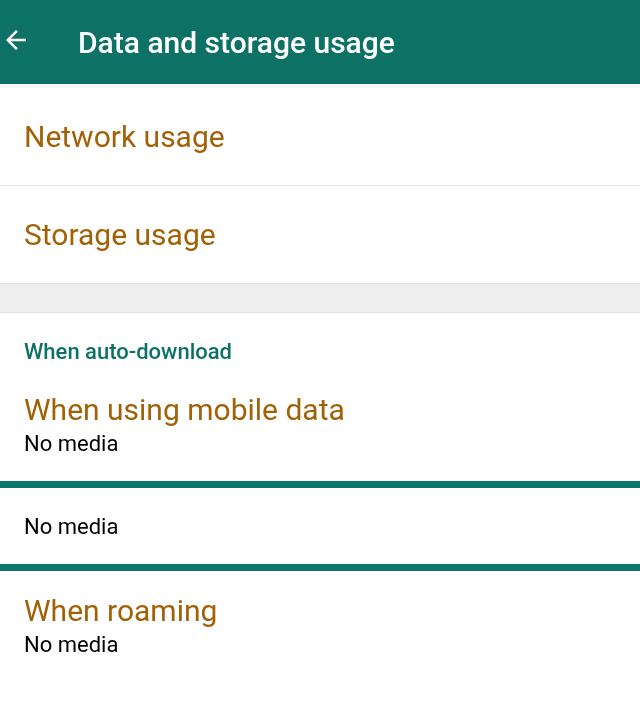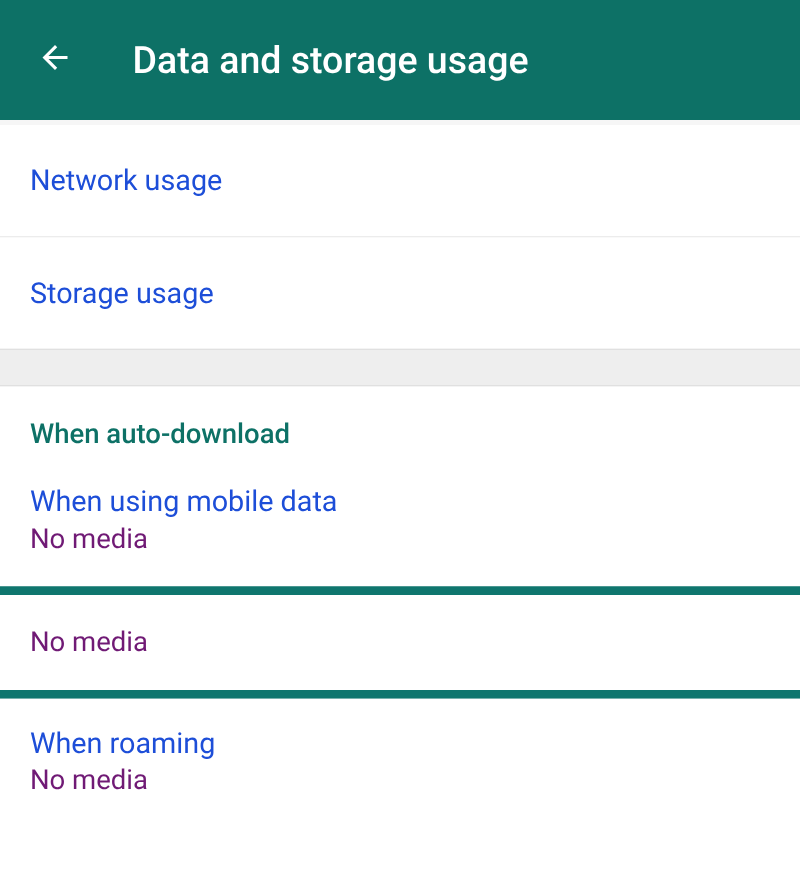--- a/index.html
+++ b/index.html
@@ -9,24 +9,23 @@
     }
     body {
       font-family: Roboto, -apple-system, BlinkMacSystemFont, "Segoe UI", Arial, sans-serif;
       background: #fff;
       width: 640px;
       height: 708px;
       overflow: hidden;
     }
     .app-bar {
       background: #0d7166;
-      height: 96px;
+      height: 84px;
       display: flex;
       align-items: center;
-      padding-left: 28px;
       box-shadow: 0 2px 4px rgba(0,0,0,0.1);
     }
     .back-arrow {
       width: 32px;
       height: 32px;
       display: flex;
       align-items: center;
       justify-content: center;
       cursor: pointer;
       margin-right: 46px;
@@ -42,27 +41,27 @@
     .list-item {
       padding: 31px 24px;
       background: #fff;
       cursor: pointer;
       border-bottom: 1px solid #e6e6e6;
     }
     .list-item:last-child {
       border-bottom: none;
     }
     .list-item-title {
-      font-size: 23px;
-      color: #1d4ed8;
+      font-size: 30px;
+      color: #a16207;
       font-weight: 400;
     }
     .list-item-subtitle {
       font-size: 22px;
-      color: #701a75;
+      color: #000000;
       margin-top: 4px;
     }
     .section-divider {
       height: 30px;
       background: #eeeeee;
       border-top: 1px solid #e0e0e0;
       border-bottom: 1px solid #e0e0e0;
     }
     .section-header {
       padding: 26px 24px 0 24px;

